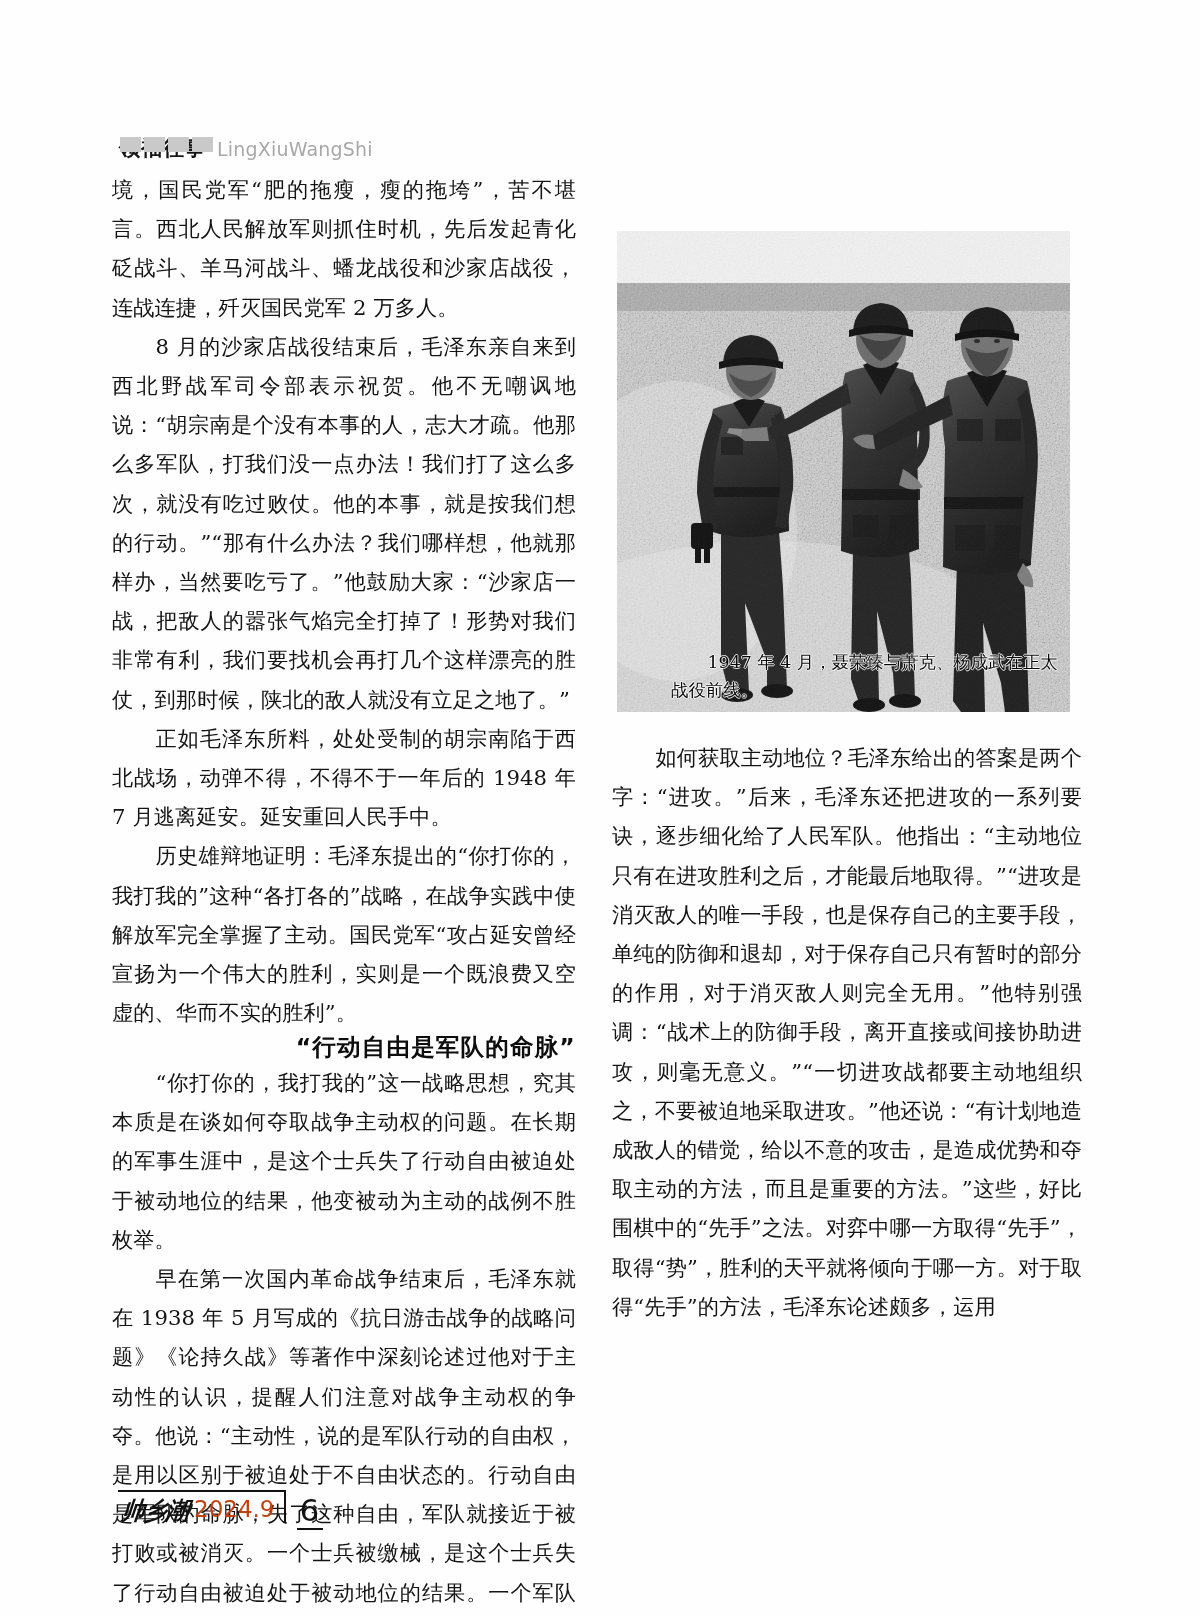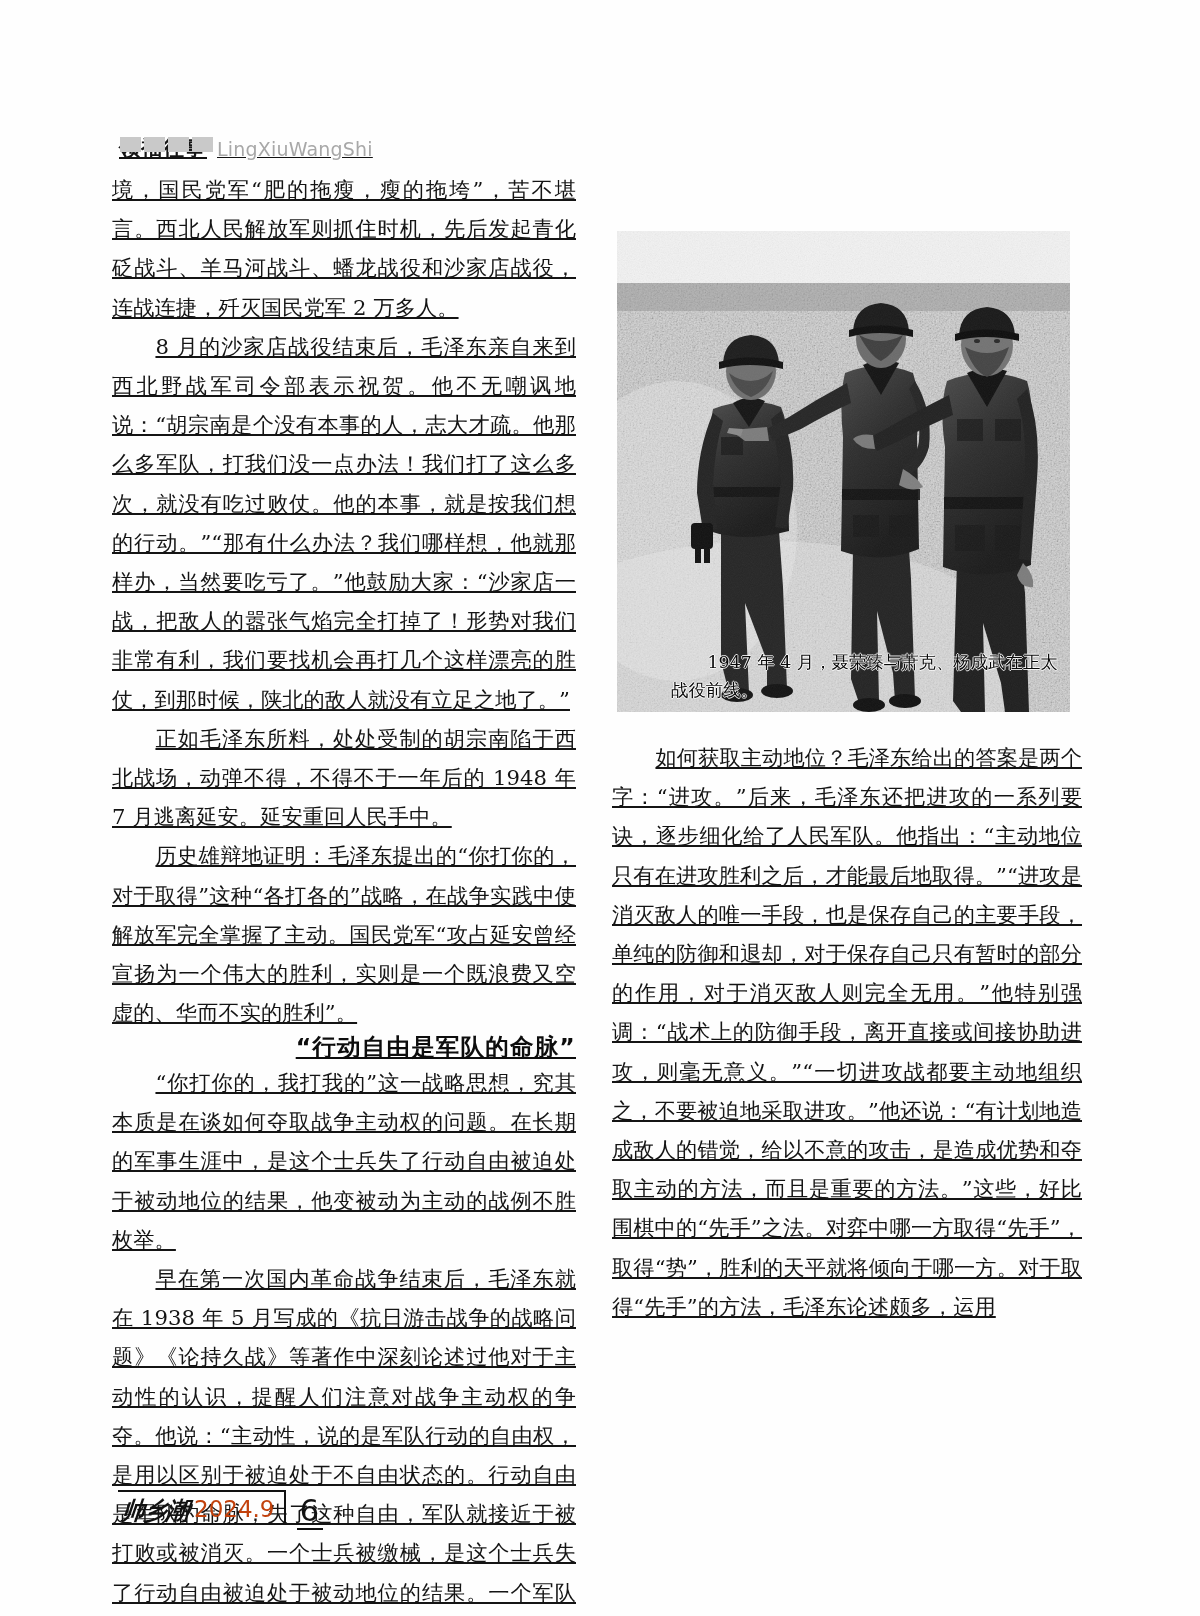--- a/index.html
+++ b/index.html
@@ -23,21 +23,20 @@
   }
 
   
   .header {
     position: absolute;
     left: 118px;
     top: 126px;
     display: flex;
     align-items: flex-end;
     height: 34px;
-    text-decoration: underline;
   }
   .header-cn {
     position: relative;
     font-family: "DejaVu Sans", "Liberation Sans", sans-serif;
     font-weight: bold;
     font-size: 21px;
     letter-spacing: 1px;
     color: #151515;
     line-height: 1;
     padding: 2px 1px 1px 1px;
@@ -82,21 +81,20 @@
     top: 170px;
     width: 464px;
   }
   .col-right {
     left: 612px;
     top: 738px;
     width: 470px;
   }
   .col p {
     margin: 0;
-    text-decoration: underline;
   }
   .col p.indent {
     text-indent: 2.05em;
   }
 
   
   .subhead {
     margin: 30px 0 26px 0;
     text-align: right;
     font-family: "DejaVu Sans", "Liberation Sans", sans-serif;
@@ -201,21 +199,21 @@
       </div>
       <span>领袖往事</span>
     </div>
     <div class="header-pinyin">LingXiuWangShi</div>
   </div>
 
   <div class="col col-left">
     <p>境，国民党军“肥的拖瘦，瘦的拖垮”，苦不堪言。西北人民解放军则抓住时机，先后发起青化砭战斗、羊马河战斗、蟠龙战役和沙家店战役，连战连捷，歼灭国民党军 2 万多人。</p>
     <p class="indent">8 月的沙家店战役结束后，毛泽东亲自来到西北野战军司令部表示祝贺。他不无嘲讽地说：“胡宗南是个没有本事的人，志大才疏。他那么多军队，打我们没一点办法！我们打了这么多次，就没有吃过败仗。他的本事，就是按我们想的行动。”“那有什么办法？我们哪样想，他就那样办，当然要吃亏了。”他鼓励大家：“沙家店一战，把敌人的嚣张气焰完全打掉了！形势对我们非常有利，我们要找机会再打几个这样漂亮的胜仗，到那时候，陕北的敌人就没有立足之地了。”</p>
     <p class="indent">正如毛泽东所料，处处受制的胡宗南陷于西北战场，动弹不得，不得不于一年后的 1948 年 7 月逃离延安。延安重回人民手中。</p>
-    <p class="indent">历史雄辩地证明：毛泽东提出的“你打你的，对于取得”这种“各打各的”战略，在战争实践中使解放军完全掌握了主动。国民党军“攻占延安曾经宣扬为一个伟大的胜利，实则是一个既浪费又空虚的、华而不实的胜利”。</p>
+    <p class="indent">历史雄辩地证明：毛泽东提出的“你打你的，我打我的”这种“各打各的”战略，在战争实践中使解放军完全掌握了主动。国民党军“攻占延安曾经宣扬为一个伟大的胜利，实则是一个既浪费又空虚的、华而不实的胜利”。</p>
 
     <p class="subhead">“行动自由是军队的命脉”</p>
 
     <p class="indent">“你打你的，我打我的”这一战略思想，究其本质是在谈如何夺取战争主动权的问题。在长期的军事生涯中，是这个士兵失了行动自由被迫处于被动地位的结果，他变被动为主动的战例不胜枚举。</p>
     <p class="indent">早在第一次国内革命战争结束后，毛泽东就在 1938 年 5 月写成的《抗日游击战争的战略问题》《论持久战》等著作中深刻论述过他对于主动性的认识，提醒人们注意对战争主动权的争夺。他说：“主动性，说的是军队行动的自由权，是用以区别于被迫处于不自由状态的。行动自由是军队的命脉，失了这种自由，军队就接近于被打败或被消灭。一个士兵被缴械，是这个士兵失了行动自由被迫处于被动地位的结果。一个军队的战败，也是一样。”他强调：一切战争的敌我双方，都力争主动，力避被动，以达到保存自己消灭敌人之目的。</p>
 
   </div>
 
   <div class="photo-wrap">
     <div class="photo">

